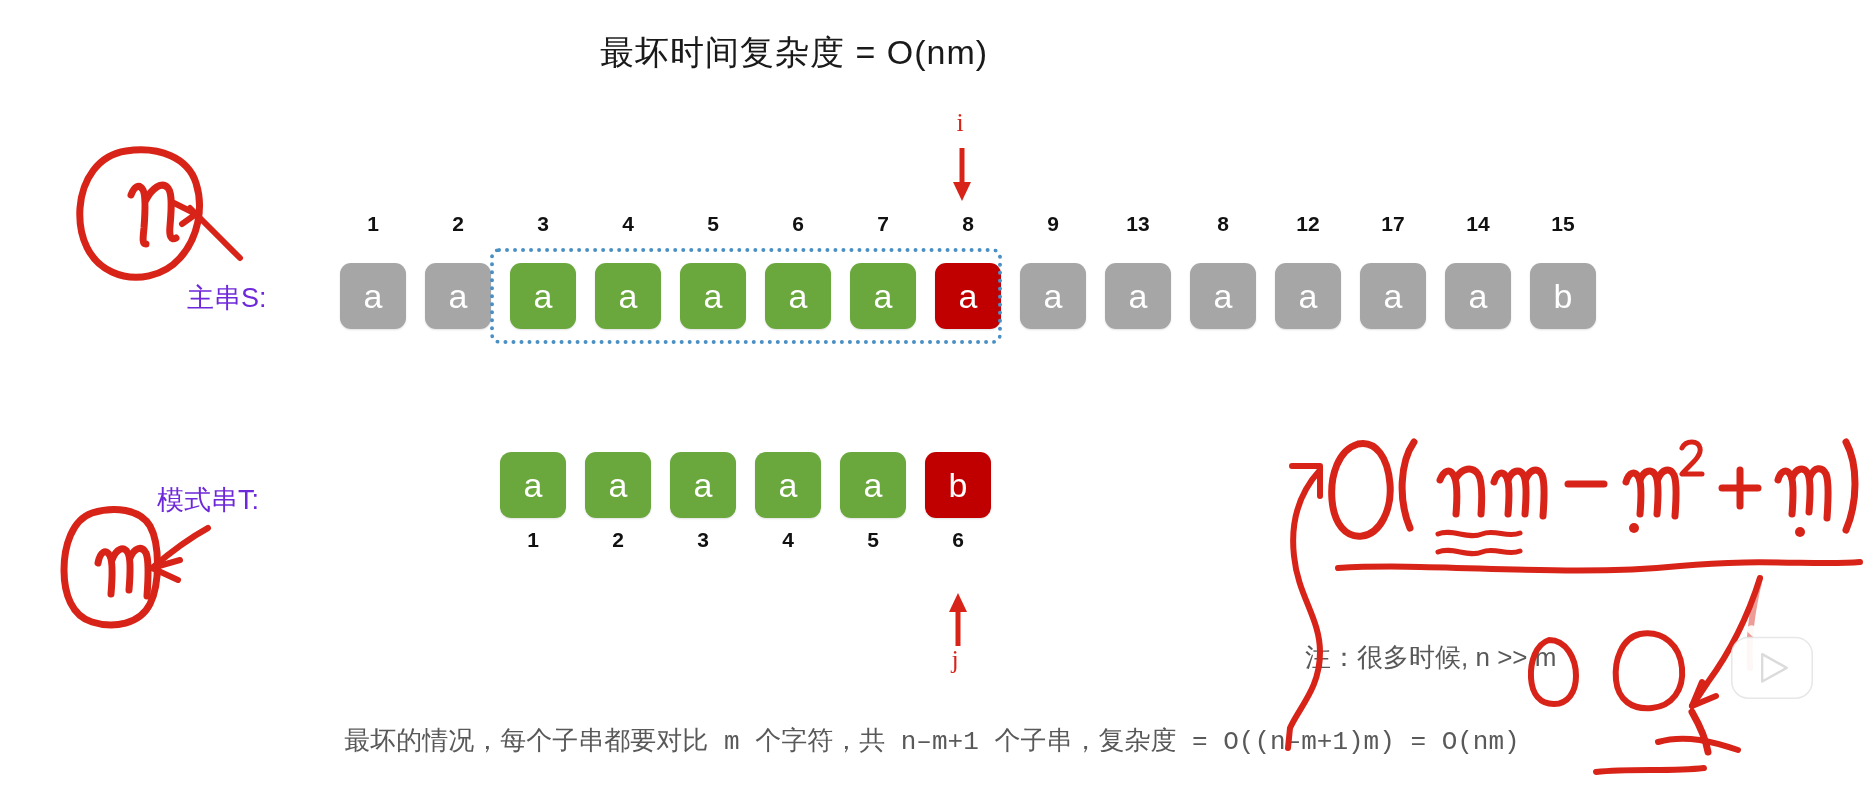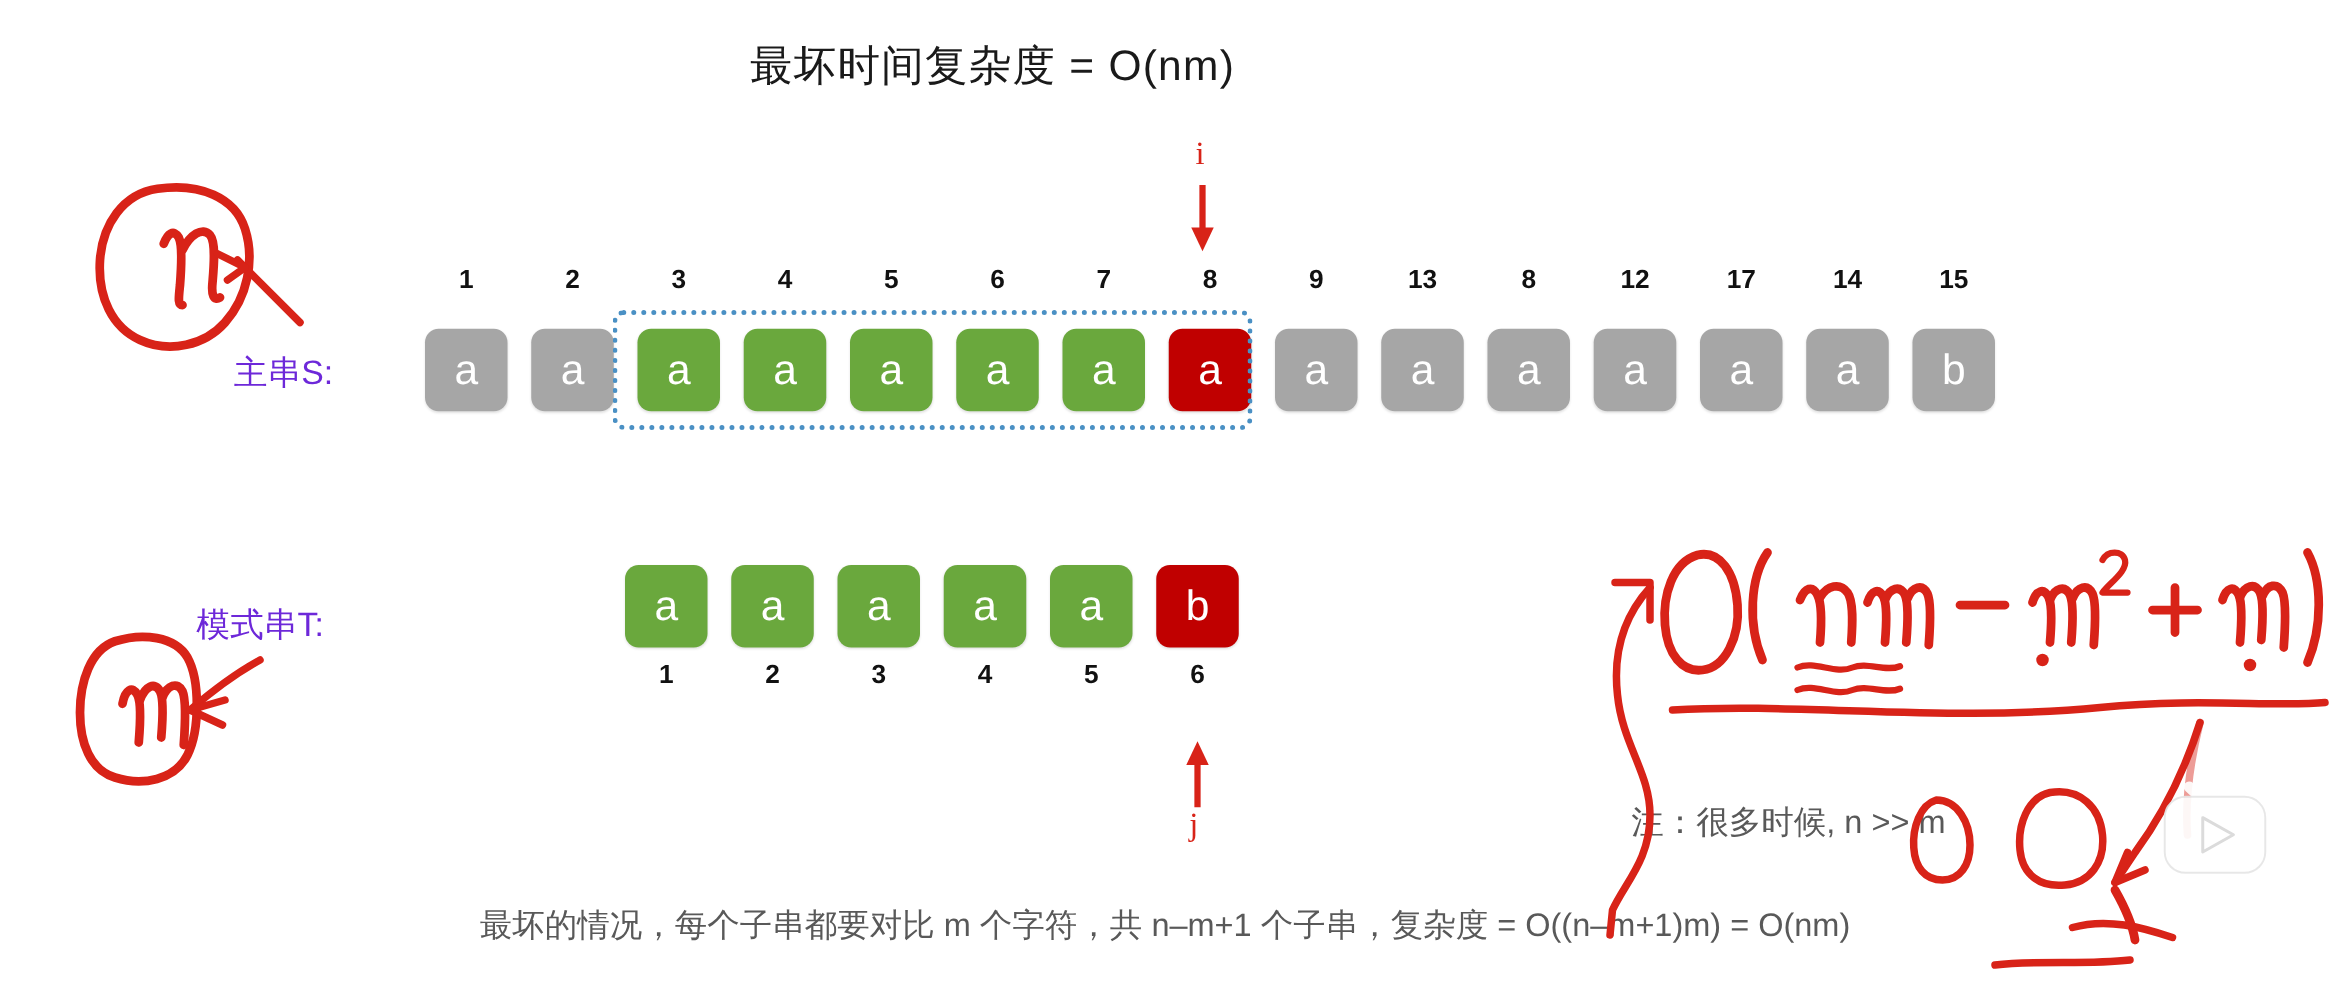--- a/index.html
+++ b/index.html
@@ -71,21 +71,21 @@
     font-weight:400; text-align:center; width:30px;
   }
   #ptr-i-letter { left:945px; top:108px; }
   #ptr-j-letter { left:940px; top:645px; }
   #ptr-i-arrow { left:952px; top:148px; }
   #ptr-j-arrow { left:948px; top:592px; }
 
   
   #caption {
     left:0; top:723px; width:1864px; text-align:center;
-    font-size:26px; color:#595959; white-space:nowrap;
+    font-size:26px; color:#595959; white-space:nowrap;font-family:Liberation Mono, monospace;
   }
 
   
   #hand { left:0; top:0; width:1864px; height:805px; pointer-events:none; }
 
   
   #note-text {
     left:1305px; top:640px;
     font-size:26px; color:#595959; white-space:nowrap;
   }

